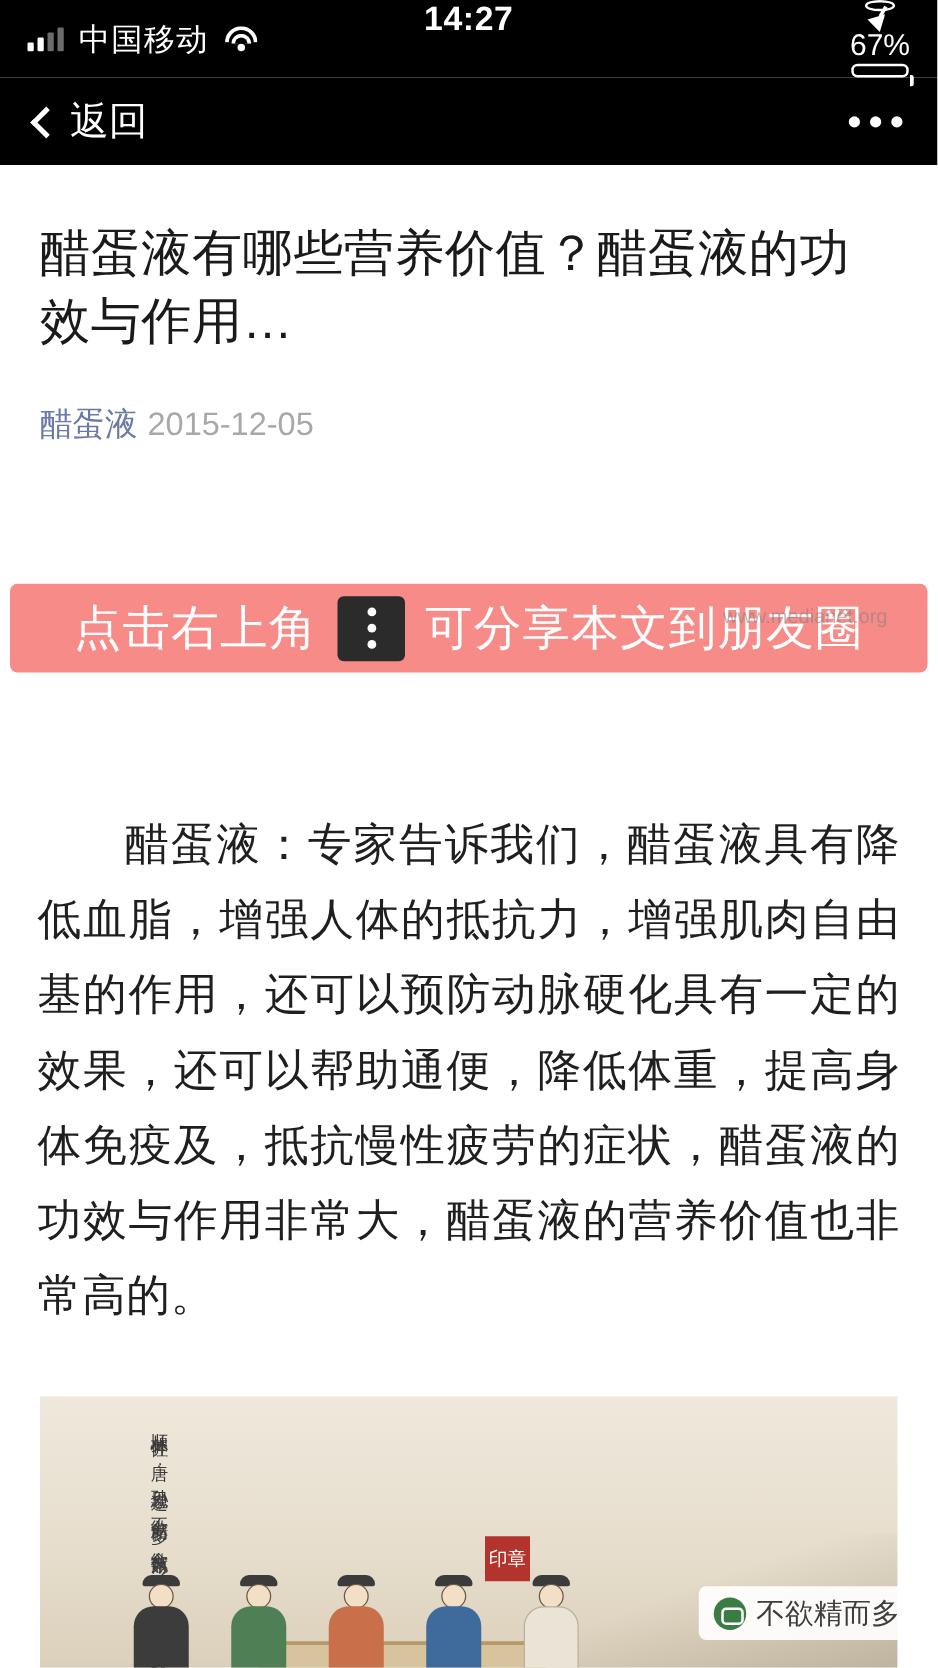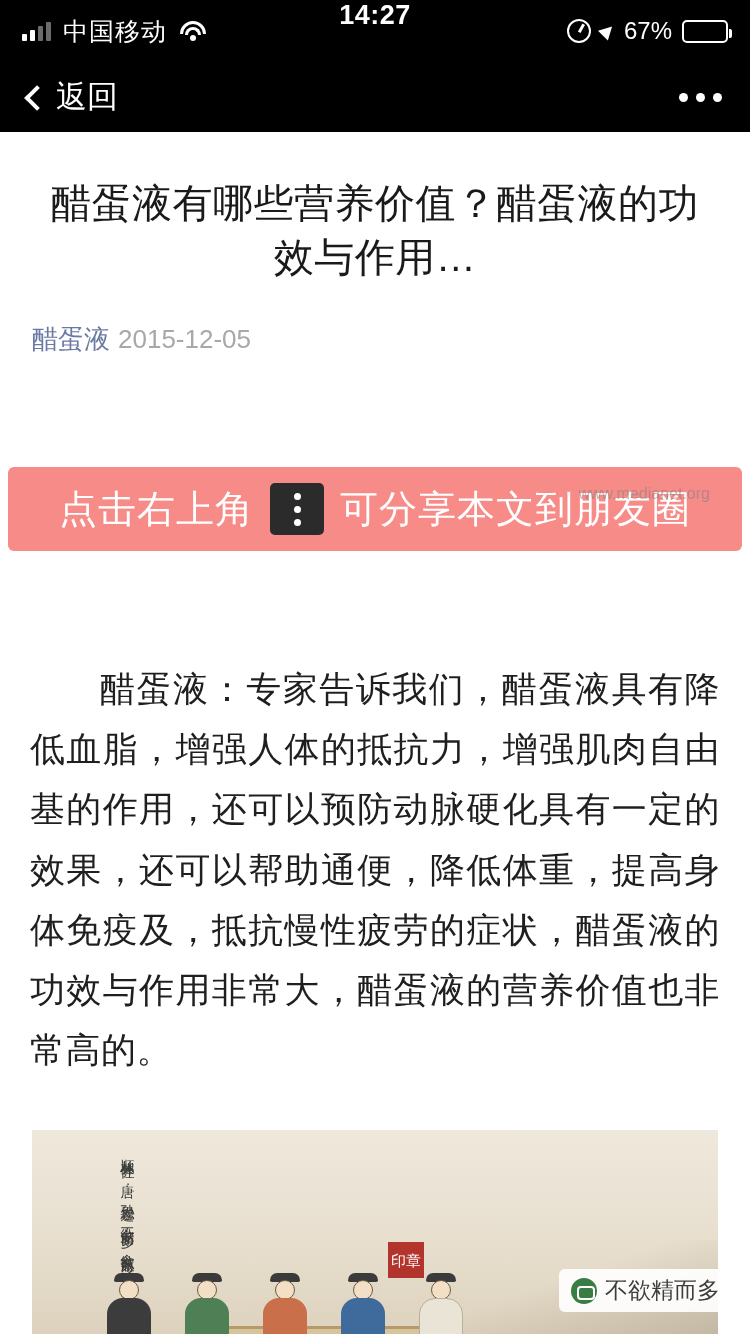--- a/index.html
+++ b/index.html
@@ -62,23 +62,23 @@
     position: absolute;
     left: 0; right: 0;
     text-align: center;
     font-size: 27px;
     font-weight: 600;
     letter-spacing: 0.5px;
   }
   .status-right {
     display: flex;
     align-items: center;
-    gap: 10px;
     margin-left: auto;
     font-size: 24px;
+    flex-direction: column;
   }
   .alarm-icon {
     width: 24px; height: 24px;
     border: 2.5px solid #fff;
     border-radius: 50%;
     position: relative;
   }
   .alarm-icon::after {
     content: "";
     position: absolute;
@@ -154,42 +154,41 @@
   .article {
     padding: 44px 32px 0 32px;
     background: #fff;
   }
   .article-title {
     font-size: 40px;
     line-height: 1.35;
     color: #1a1a1a;
     font-weight: 400;
     letter-spacing: 0.5px;
-    text-align: center;
   }
   .article-meta {
     margin-top: 38px;
     display: flex;
     align-items: baseline;
     gap: 8px;
     font-size: 26px;
   }
   .meta-account { color: #6b7aa5; }
   .meta-date { color: #a8a8a8; }
 
   
   .banner-wrap {
     margin-top: 110px;
     padding: 0 8px;
     position: relative;
   }
   .banner {
     background: #f78b88;
     border-radius: 6px;
-    height: 84px;
+    height: 71px;
     display: flex;
     align-items: center;
     justify-content: center;
     gap: 16px;
     padding: 0 18px;
   }
   .banner-text {
     color: #ffffff;
     font-size: 38px;
     letter-spacing: 1px;

